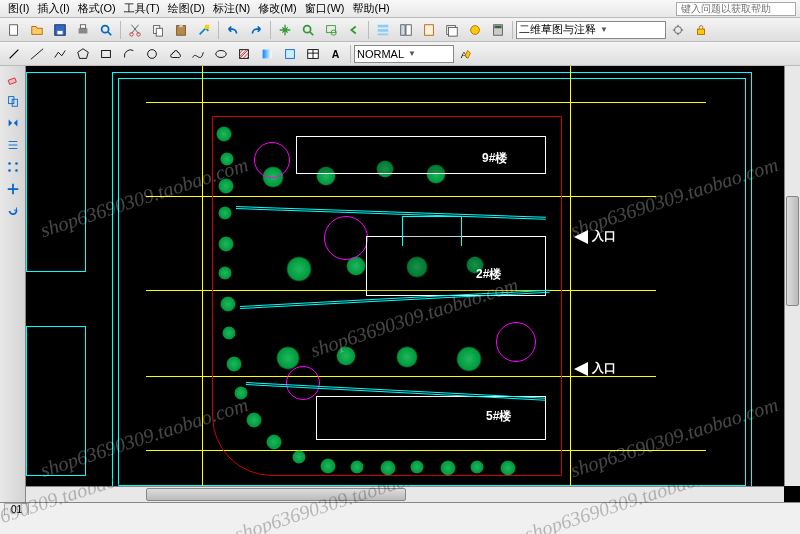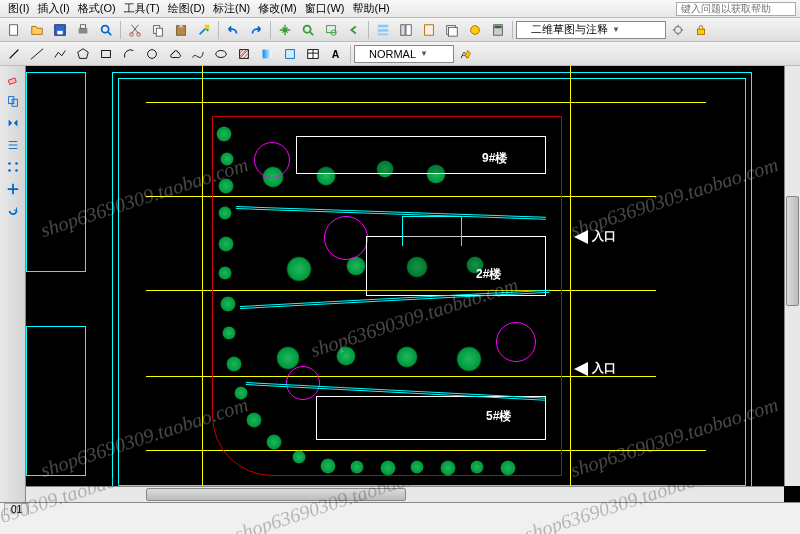--- a/index.html
+++ b/index.html
@@ -6,21 +6,21 @@
 body { width: 800px; height: 534px; font-family: "Microsoft YaHei", SimSun, sans-serif; font-size: 11px; background: #d4d0c8; overflow: hidden; position: relative; }
 
 .menubar { height: 18px; background: linear-gradient(#f8f8f8,#e8e8e8); display: flex; align-items: center; padding: 0 4px; border-bottom: 1px solid #bbb; }
 .menu-item { padding: 1px 4px; cursor: pointer; font-size: 11px; }
 .menu-help-input { margin-left: auto; font-size: 10px; border: 1px solid #aaa; padding: 0 4px; background: #fff; color: #888; width: 120px; height: 14px; }
 
 .toolbar { height: 24px; background: linear-gradient(#f4f4f4,#dedede); display: flex; align-items: center; padding: 0 3px; border-bottom: 1px solid #bbb; gap: 1px; }
 .tbtn { width: 22px; height: 20px; display: flex; align-items: center; justify-content: center; cursor: pointer; border: 1px solid transparent; border-radius: 2px; }
 .tbtn svg { width: 14px; height: 14px; }
 .tsep { width: 1px; height: 18px; background: #bbb; margin: 0 2px; }
-.tcombo { height: 18px; border: 1px solid #888; background: #fff; font-size: 11px; padding: 0 14px; display: flex; align-items: center; }
+.tcombo { height: 18px; border: 1px solid #888; background: #fff; font-size: 11px; padding: 0 2px; display: flex; align-items: center; }
 .tcombo .arrow { margin-left: 4px; font-size: 8px; color: #555; }
 
 .workspace { position: absolute; top: 66px; left: 0; right: 0; bottom: 32px; background: #808080; display: flex; }
 .left-strip { width: 26px; background: linear-gradient(90deg,#e8e8e8,#d4d4d4); border-right: 1px solid #888; display: flex; flex-direction: column; align-items: center; gap: 2px; padding-top: 3px; }
 .left-strip .tbtn { width: 20px; height: 20px; }
 
 .canvas-wrap { flex: 1; position: relative; background: #000; overflow: hidden; }
 .canvas { position: absolute; inset: 0; }
 
 

